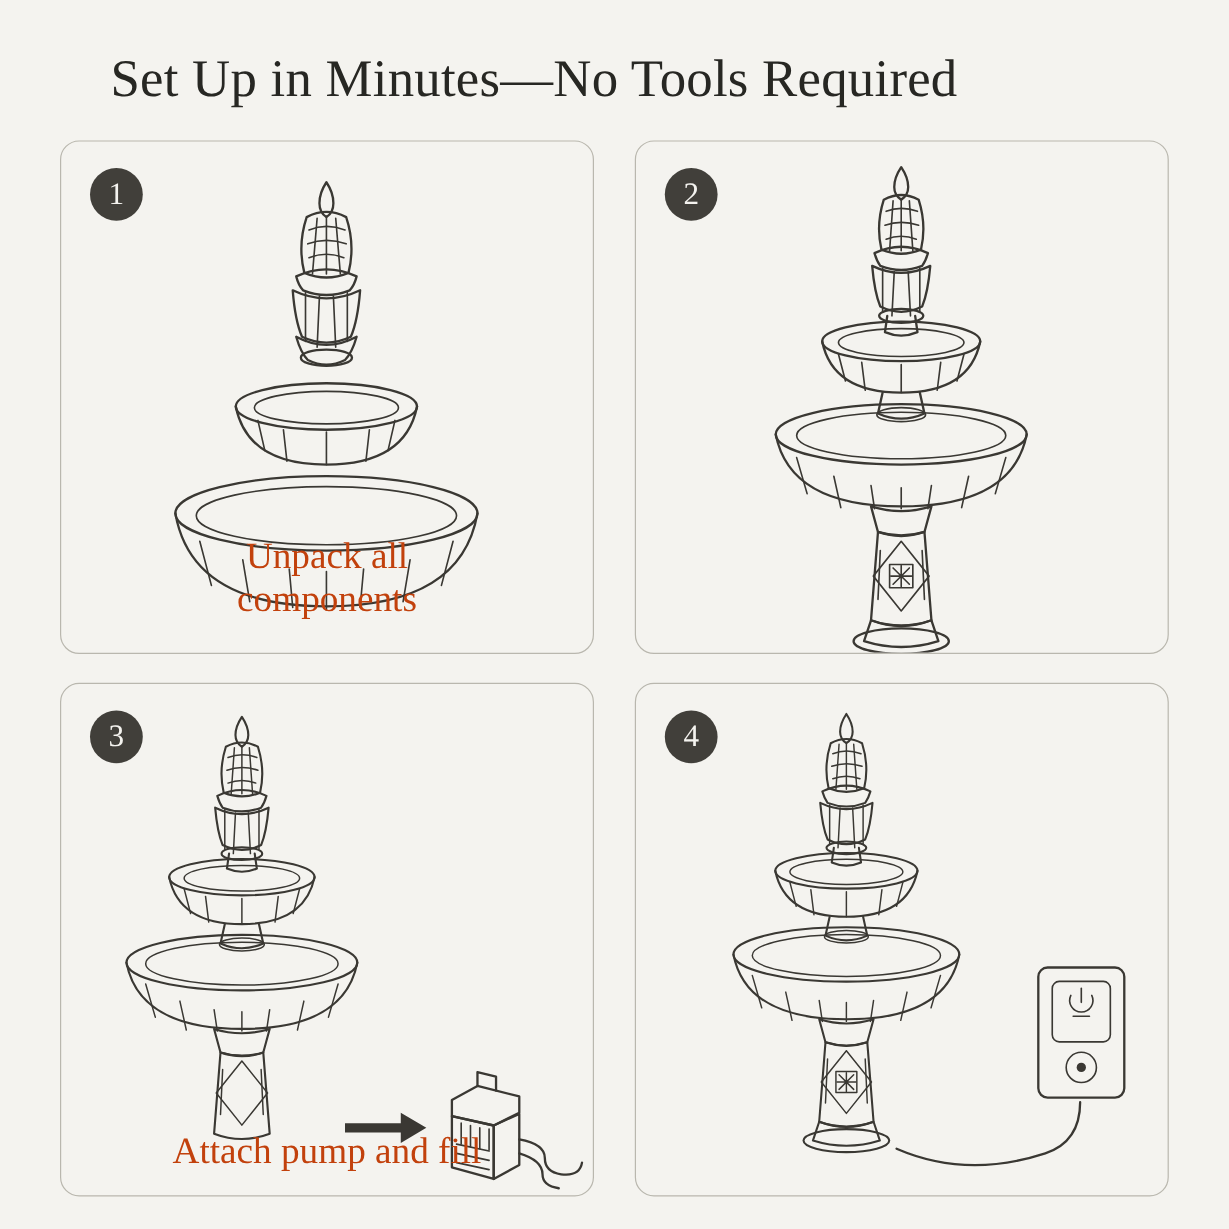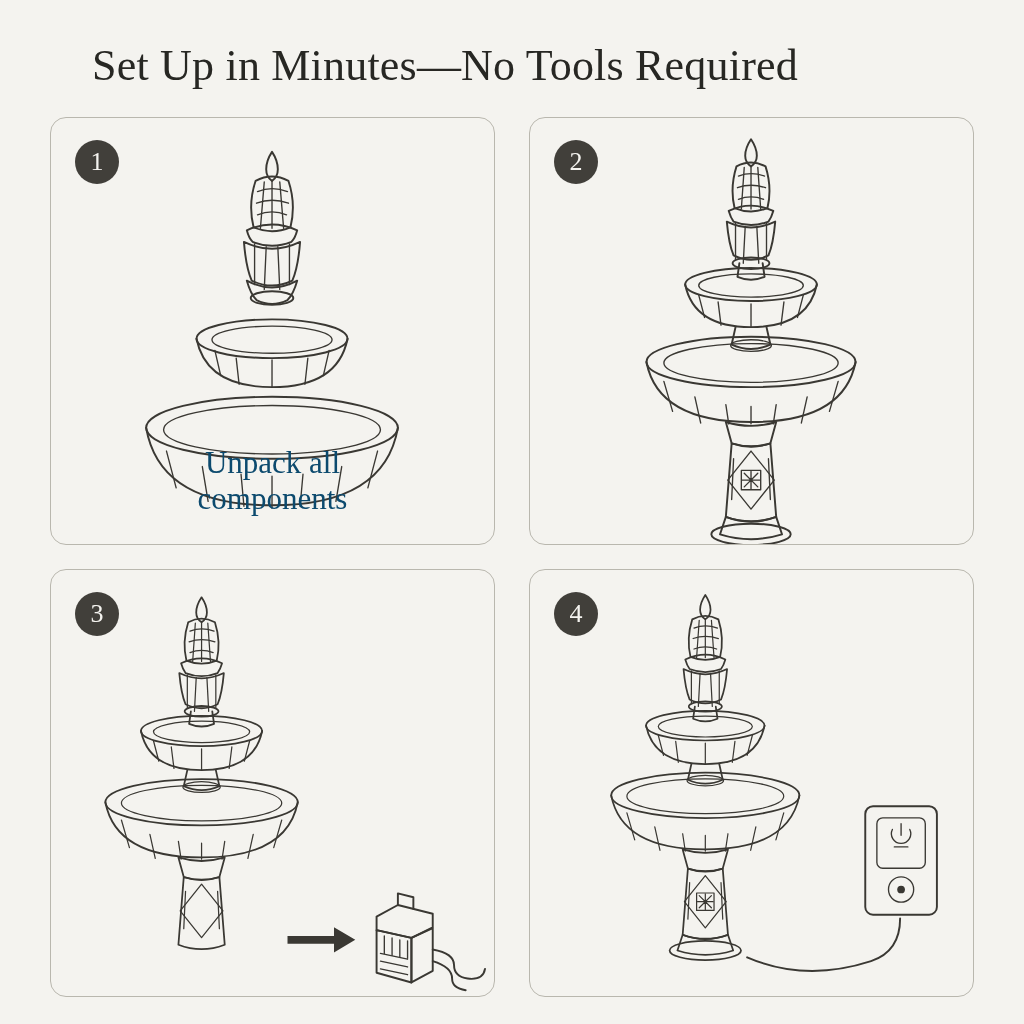--- a/index.html
+++ b/index.html
@@ -61,21 +61,21 @@
     display: flex;
     align-items: center;
     justify-content: center;
     line-height: 1;
   }
   .caption {
     position: absolute;
     font-family: "Liberation Serif", serif;
     font-size: 31px;
     line-height: 1.18;
-    color: #0c4a6e;
+    color: #c2410c;
     white-space: pre-line;
   }
   
   .cap-1 {
     left: 0; right: 0;
     bottom: 26px;
     text-align: center;
   }
   .cap-3 {
     left: 0; right: 0;
@@ -250,20 +250,21 @@
               <path class="ln" d="M366 380 l22 -10 l0 44 l-22 12z"></path>
               <path class="ln-thin" d="M334 396 l28 6 M334 404 l28 6 M334 412 l28 6"></path>
               <path class="ln-thin" d="M338 378 l0 18 M346 380 l0 18 M354 382 l0 18 M362 383 l0 18"></path>
               <path class="ln" d="M352 346 l0 -12 l16 4 l0 12"></path>
               <path class="ln" d="M388 392 q22 4 22 16 q0 12 14 14 q16 2 18 -10"></path>
               <path class="ln" d="M388 404 q20 6 20 18 q0 10 14 12"></path>
             </g>
           </g>
         </svg>
       </div>
+      <div class="caption cap-3">Attach pump and fill</div>
     </div>
 
     <div class="card">
       <div class="badge">4</div>
       <div class="art">
         <svg viewBox="0 0 445 440" preserveAspectRatio="xMidYMid meet">
           <g>
             <g transform="translate(-25,6) scale(0.9)">
               <path class="ln" d="M222 22 c-4 6 -6 11 -6 17 c0 5 3 9 6 11 c3 -2 6 -6 6 -11 c0 -6 -2 -11 -6 -17z"></path>
               <path class="ln" d="M207 50 q15 -8 30 0 q7 22 2 43 q-17 7 -34 0 q-5 -21 2 -43z"></path>

